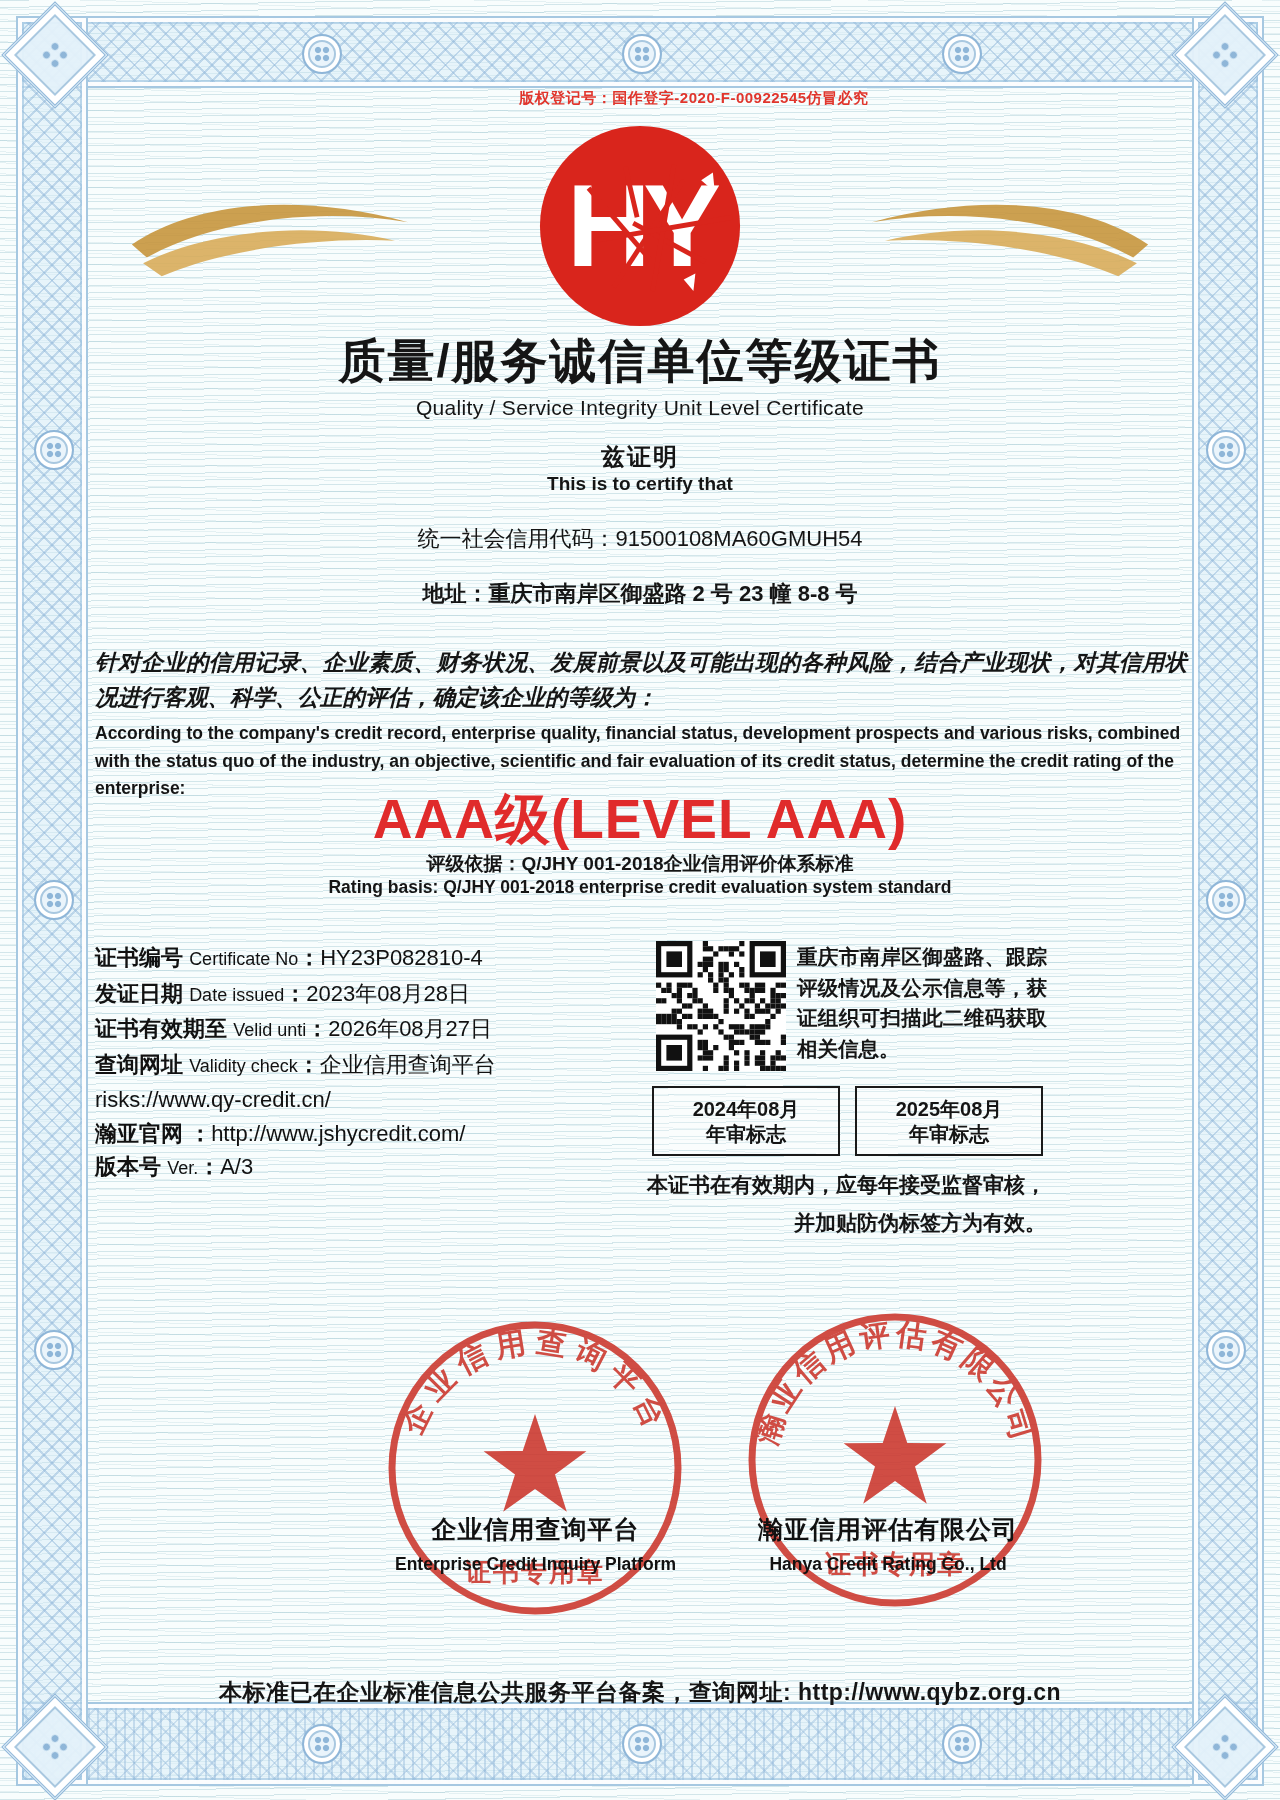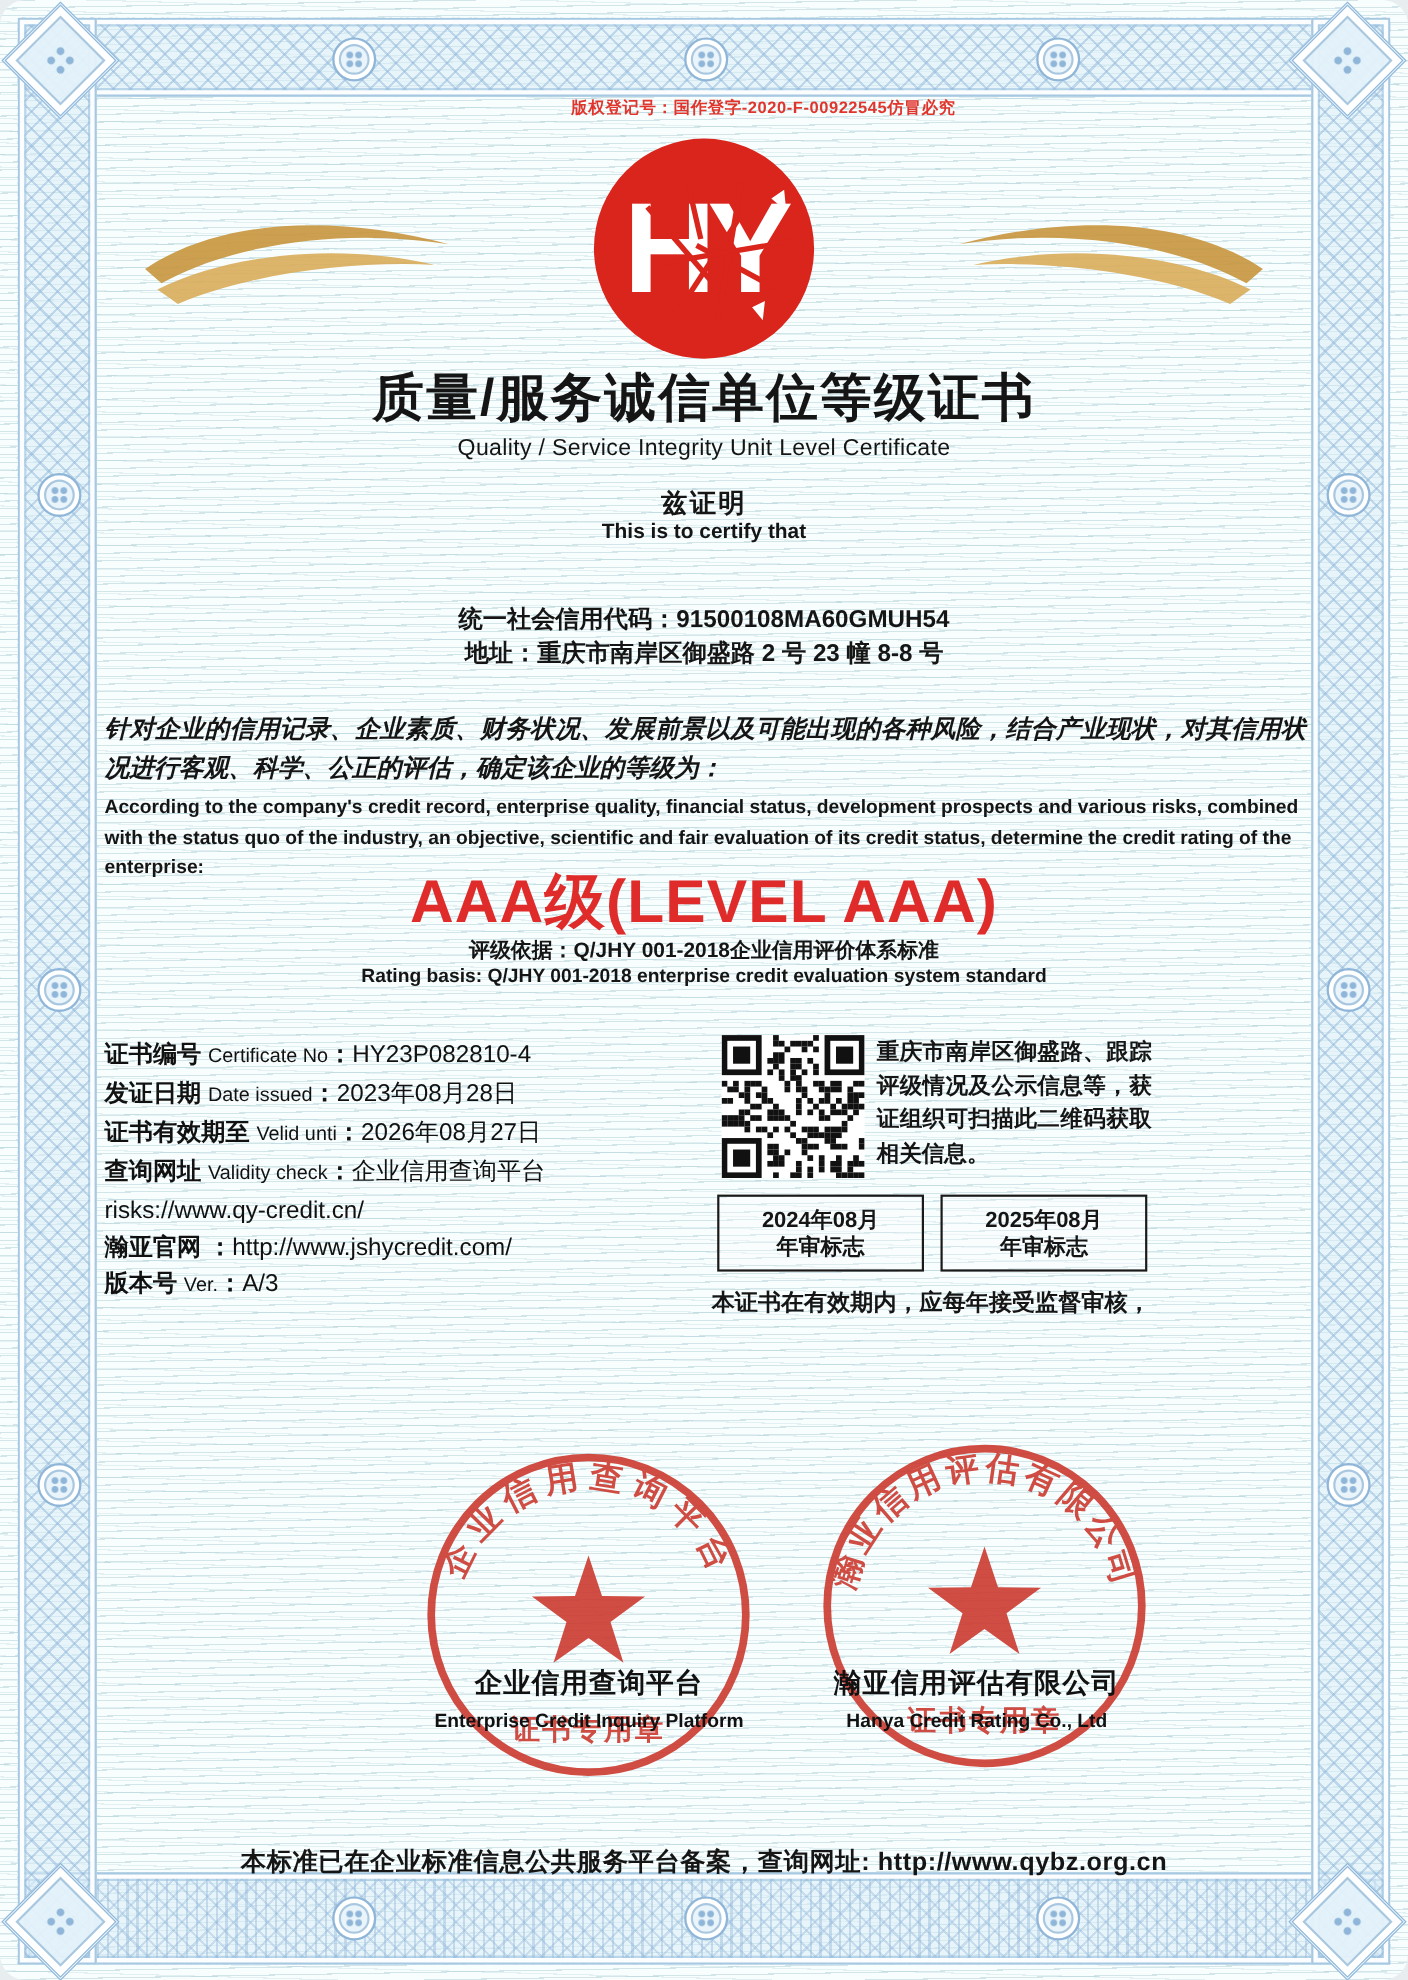--- a/index.html
+++ b/index.html
@@ -1,17 +1,17 @@
 <!DOCTYPE html>
 <html><head>
 <meta charset="utf-8">
 <style>
   html,body{margin:0;padding:0;}
   body{font-family:"Liberation Sans","DejaVu Sans",sans-serif;background:#e8eef0;}
-  .page{position:relative;width:1280px;height:1800px;background:#f8fdfd;overflow:hidden;margin:0 auto;border-radius:23px;}
+  .page{position:relative;width:1280px;height:1800px;background:#f8fdfd;overflow:hidden;margin:0 auto;}
   .page::before{content:"";position:absolute;inset:0;z-index:0;
     background-image:
       repeating-linear-gradient(179deg, rgba(122,176,190,.30) 0 1px, transparent 1px 7px),
       repeating-linear-gradient(181.6deg, rgba(122,176,190,.16) 0 1px, transparent 1px 11px);}
   
   .fstrip{position:absolute;z-index:1;
     background-color:rgba(217,236,247,.55);
     background-image:
       repeating-linear-gradient(45deg, rgba(141,180,216,.45) 0 2px, transparent 2px 11px),
       repeating-linear-gradient(-45deg, rgba(141,180,216,.45) 0 2px, transparent 2px 11px);
@@ -39,21 +39,21 @@
   .copyright{top:89px;font-size:15px;font-weight:600;color:#e0352c;padding-left:108px;letter-spacing:.5px;}
   .logo{position:absolute;left:538px;top:124px;width:204px;height:204px;}
   .swirl{position:absolute;top:196px;width:300px;height:84px;opacity:.9;}
   .swirl.left{left:120px;}
   .swirl.right{left:860px;transform:scaleX(-1);}
   .title-cn{top:330px;font-size:47px;font-weight:900;letter-spacing:2px;}
   .title-en{top:396px;font-size:21px;font-weight:400;letter-spacing:.3px;}
   .certify-cn{top:441px;font-size:24px;font-weight:700;letter-spacing:2px;}
   .certify-en{top:473px;font-size:19px;font-weight:600;}
   .company{top:501px;font-size:33px;font-weight:900;letter-spacing:1px;}
-  .code{top:548px;font-size:22px;font-weight:700;}
+  .code{top:524px;font-size:22px;font-weight:400;}
   .addr{top:579px;font-size:22px;font-weight:700;}
   .statement{position:absolute;left:95px;top:645px;width:1092px;color:#151515;}
   .st-cn{font-size:22.5px;font-weight:700;line-height:35px;text-align:justify;font-style:italic;}
   .st-en{font-size:17.5px;font-weight:600;line-height:27.5px;margin-top:5px;text-align:left;}
   .level{top:783px;font-size:55px;font-weight:900;color:#e02b2b;letter-spacing:1px;}
   .basis-cn{top:851px;font-size:19px;font-weight:700;}
   .basis-en{top:877px;font-size:17.5px;font-weight:600;}
   .details{position:absolute;left:95px;top:941px;width:575px;color:#111;}
   .detail-line{font-size:22px;line-height:33.5px;white-space:nowrap;}
   .detail-line .cn{font-weight:700;}
@@ -369,20 +369,21 @@
         <div>年审标志</div>
       </div>
       <div class="abox">
         <div>2025年08月</div>
         <div>年审标志</div>
       </div>
     </div>
 
     <div class="note">
       <div>本证书在有效期内，应每年接受监督审核，</div>
+      <div>并加贴防伪标签方为有效。</div>
     </div>
 
     <svg class="stamp stamp-l" viewBox="0 0 300 300" xmlns="http://www.w3.org/2000/svg">
       <circle cx="150" cy="150" r="143" fill="none" stroke="#cc3a30" stroke-width="7"></circle>
       <defs>
           <path id="arcA" d="M 36 192 A 120 120 0 1 1 264 192"></path>
         </defs>
       <text class="ring-text"><textPath href="#arcA" startOffset="50%" text-anchor="middle">企业信用查询平台</textPath></text>
       <polygon fill="#cc3a30" points="150,96 162.3,133 201.4,133.3 170,156.5 181.8,193.7 150,171 118.2,193.7 130,156.5 98.6,133.3 137.7,133"></polygon>
       <text class="seal-label" x="150" y="263" text-anchor="middle">证书专用章</text>

